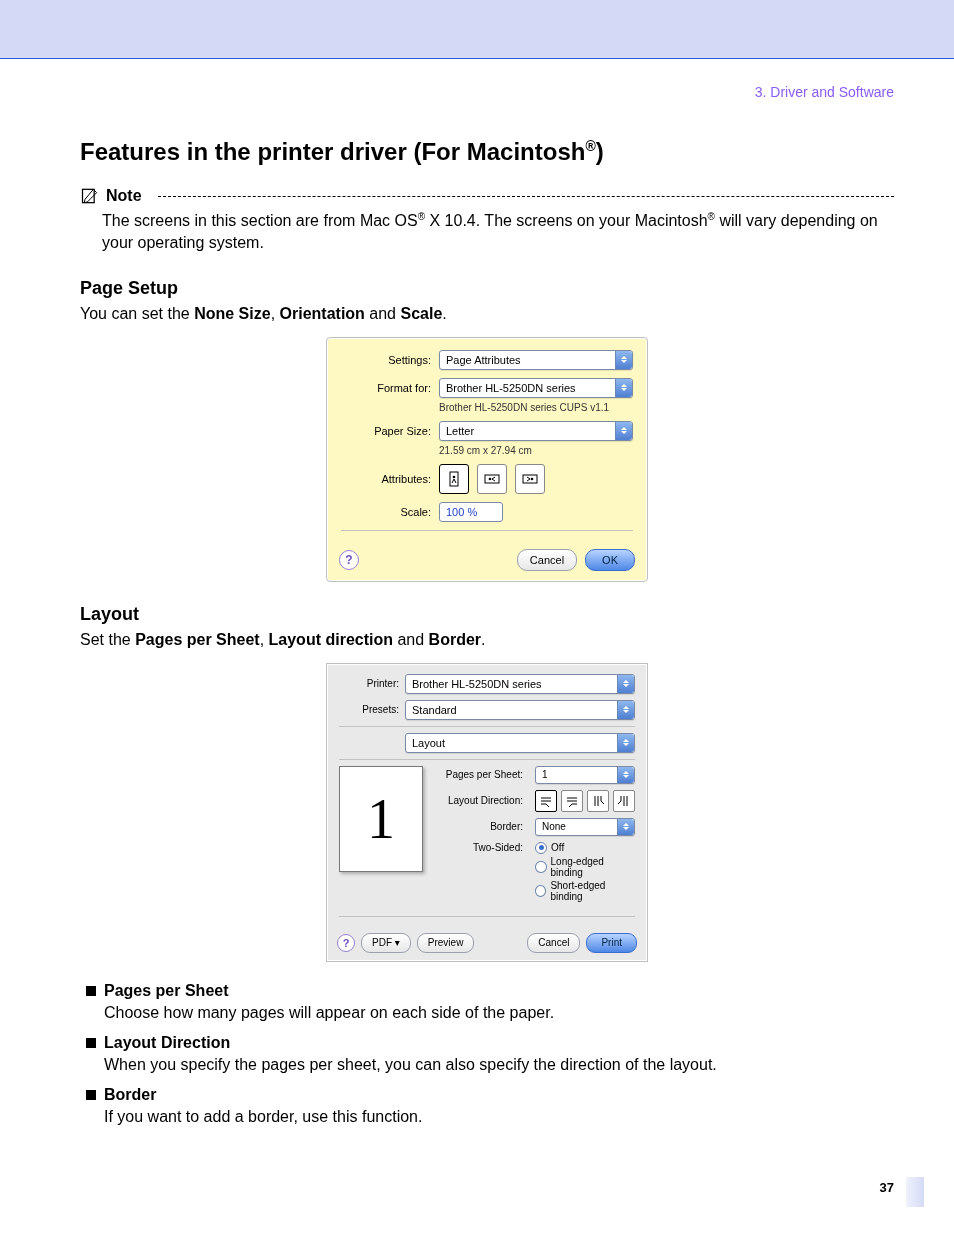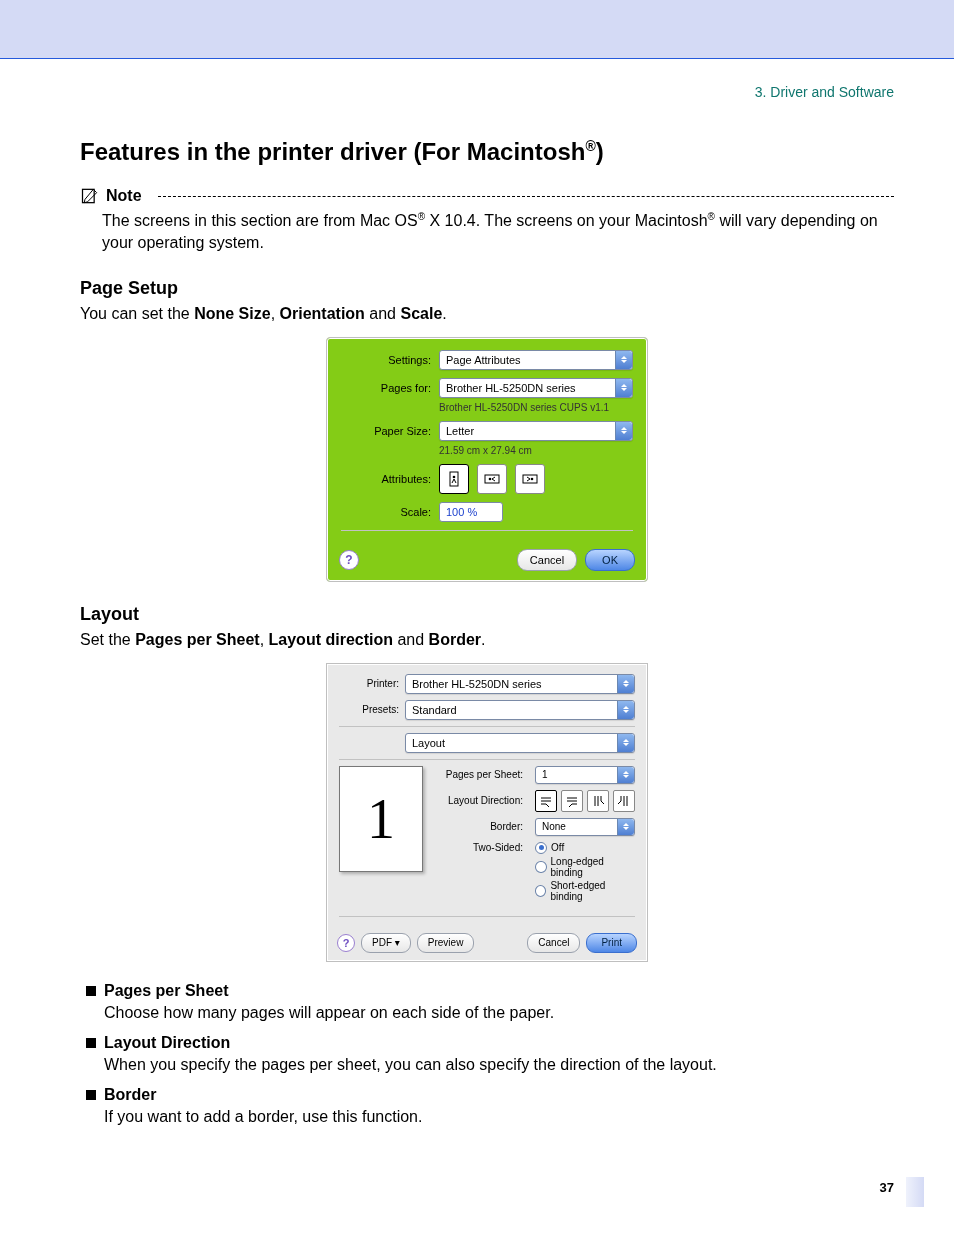--- a/index.html
+++ b/index.html
@@ -22,21 +22,21 @@
   .content {
     position: absolute;
     top: 58px;
     left: 80px;
     right: 60px;
     padding-top: 26px;
   }
   .crumb {
     text-align: right;
     font-size: 14px;
-    color: #0f766e;
+    color: #8b5cf6;
     margin-bottom: 38px;
   }
   h1 {
     font-size: 24px;
     font-weight: bold;
     margin: 0 0 20px;
   }
   h1 sup { font-size: 14px; vertical-align: super; }
   .intro { font-size: 16px; margin: 0 0 16px; }
   .intro sup { font-size: 10px; vertical-align: super; }
@@ -68,21 +68,21 @@
     font-size: 18px;
     font-weight: bold;
     margin: 22px 0 6px 0;
   }
   .body-text { font-size: 16px; margin: 0 0 14px; }
 
   
   .dialog1 {
     width: 320px;
     margin: 6px auto 18px auto;
-    background: #84cc16;
+    background: #fef9c3;
     border: 1px solid #bfbfbf;
     border-radius: 4px;
     font-family: "Lucida Grande", Helvetica, Arial, sans-serif;
     font-size: 11px;
     color: #000;
     box-shadow: inset 0 0 0 1px #fff;
   }
   .dialog1 .body { padding: 12px 14px 8px 14px; }
   .dlg-row {
     display: flex;
@@ -299,21 +299,21 @@
         <div class="lbl">Settings:</div>
         <div class="val">
           <div class="mac-select">
             <span>Page Attributes</span>
             <span class="arrow"></span>
           </div>
         </div>
       </div>
 
       <div class="dlg-row">
-        <div class="lbl">Pages for:</div>
+        <div class="lbl">Format for:</div>
         <div class="val">
           <div class="mac-select">
             <span>Brother HL-5250DN series</span>
             <span class="arrow"></span>
           </div>
         </div>
       </div>
       <div class="subtext">Brother HL-5250DN series CUPS v1.1</div>
 
       <div class="dlg-row">

